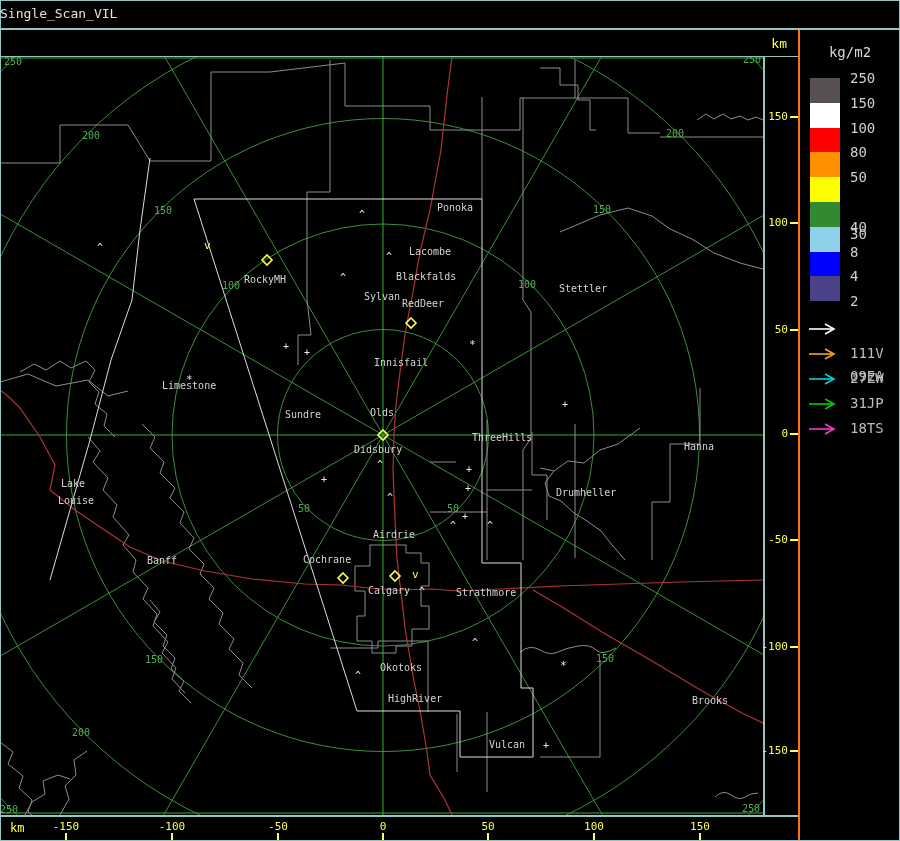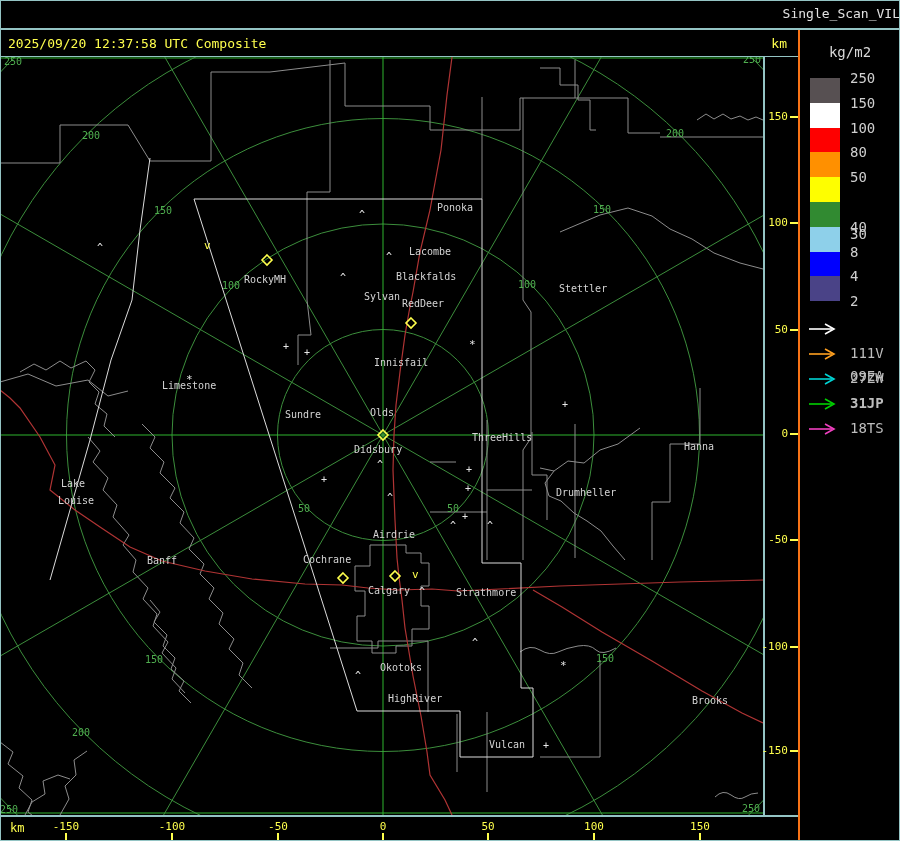--- a/index.html
+++ b/index.html
@@ -4,21 +4,21 @@
 <style>
   html,body{margin:0;padding:0;background:#222;}
   *{box-sizing:border-box;}
   .window{
     position:relative;width:900px;height:841px;background:#000;
     font-family:"DejaVu Sans Mono","Liberation Mono",monospace;overflow:hidden;
   }
   .frame{position:absolute;inset:0;border:1px solid #94c4c4;pointer-events:none;z-index:50;}
   .titlebar{
     position:absolute;left:0;top:0;width:900px;height:30px;background:#000;
-    border-bottom:2px solid #94c4c4;text-align:right;line-height:27px;
+    border-bottom:2px solid #94c4c4;text-align:left;line-height:27px;
     color:#e2e2e2;font-size:13px;
   }
   .infobar{
     position:absolute;left:0;top:30px;width:798px;height:27px;background:#000;
     border-bottom:1px solid #94c4c4;color:#ffff4d;font-size:13px;
   }
   .infobar .ts{position:absolute;left:8px;top:6px;}
   .infobar .kmr{position:absolute;right:11px;top:6px;}
   .mapwrap{position:absolute;left:0;top:57px;width:763px;height:758px;background:#000;}
   .raxis{
@@ -47,21 +47,20 @@
   text{font-family:"DejaVu Sans Mono","Liberation Mono",monospace;}
 </style>
 </head>
 <body>
 
 <div class="window">
   <div class="titlebar">
     <span>Single_Scan_VIL</span>
   </div>
   <div class="infobar">
-    <span class="ts">2025/09/20 12:37:58 UTC Composite</span>
     <span class="kmr">km</span>
   </div>
 
   <div class="mapwrap">
     <svg id="mapsvg" width="763" height="758" viewBox="0 57 763 758">
         <line x1="0" y1="58" x2="763" y2="58" stroke="#2eb42e" stroke-width="1"></line>
         <line x1="0" y1="813" x2="763" y2="813" stroke="#2eb42e" stroke-width="1"></line>
         <g>
           <circle cx="383" cy="435" r="105.5" fill="none" stroke="#3c8e3c" stroke-width="1"></circle>
           <circle cx="383" cy="435" r="211" fill="none" stroke="#3c8e3c" stroke-width="1"></circle>
@@ -264,21 +263,21 @@
       <div class="rlab" style="top: 317px;">111V</div>
       <svg class="arrow" width="34" height="12" style="top: 343px;">
         <line x1="1" y1="6" x2="24" y2="6" stroke="#00d4d4" stroke-width="1.6"></line>
         <path d="M17,1 L26,6 L17,11" fill="none" stroke="#00d4d4" stroke-width="1.6"></path>
       </svg>
       <div class="rlab" style="top: 342px;">27ZW</div>
       <svg class="arrow" width="34" height="12" style="top: 368px;">
         <line x1="1" y1="6" x2="24" y2="6" stroke="#00d000" stroke-width="1.6"></line>
         <path d="M17,1 L26,6 L17,11" fill="none" stroke="#00d000" stroke-width="1.6"></path>
       </svg>
-      <div class="rlab" style="top: 367px; font-weight: bold;">31JP</div>
+      <div class="rlab" style="top: 367px;">31JP</div>
       <svg class="arrow" width="34" height="12" style="top: 393px;">
         <line x1="1" y1="6" x2="24" y2="6" stroke="#f040c0" stroke-width="1.6"></line>
         <path d="M17,1 L26,6 L17,11" fill="none" stroke="#f040c0" stroke-width="1.6"></path>
       </svg>
       <div class="rlab" style="top: 392px;">18TS</div>
     </div>
 
   <div class="frame"></div>
 </div>
 

